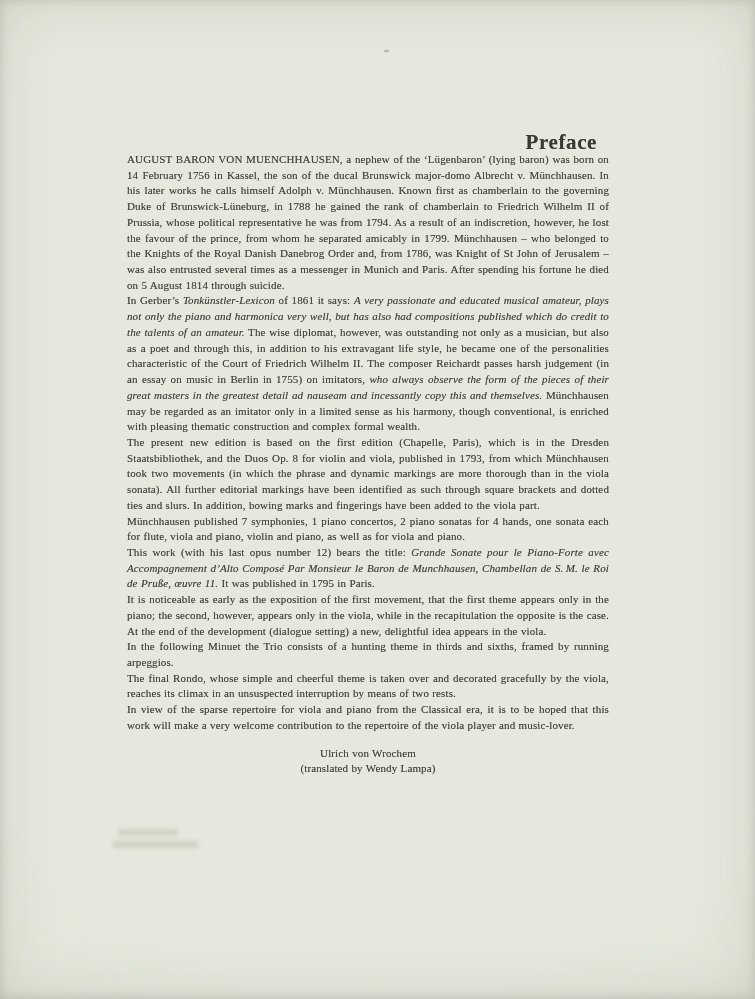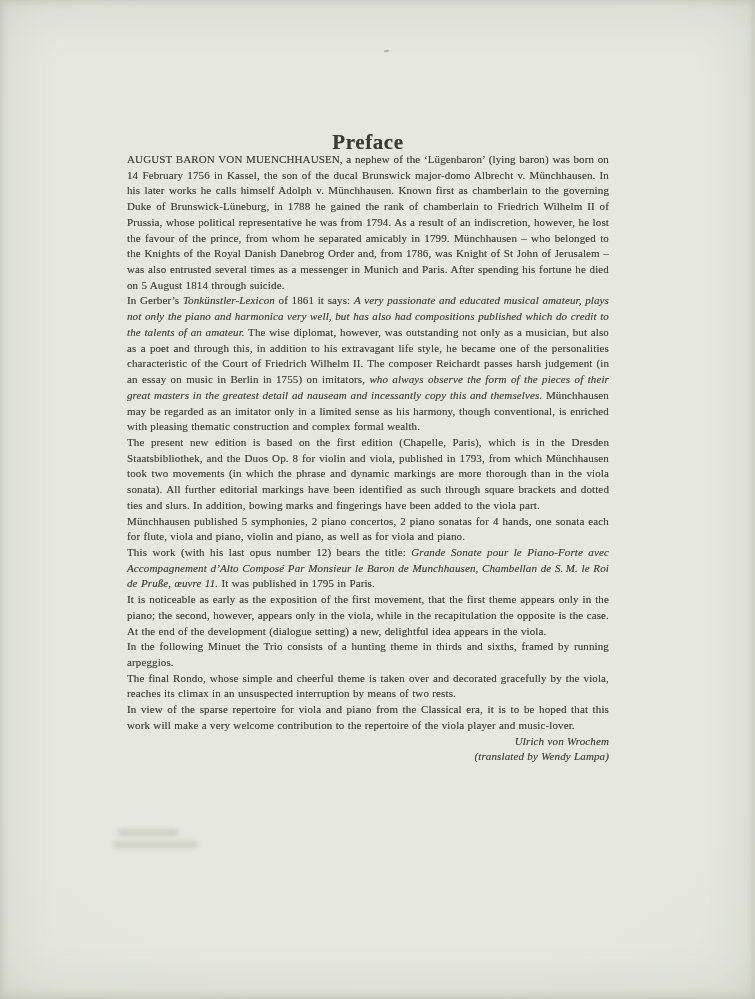--- a/index.html
+++ b/index.html
@@ -19,24 +19,24 @@
         rgba(213,216,202,1) 100%);
     box-shadow:
       inset 0 0 55px rgba(95,100,82,0.16),
       inset 0 2px 8px rgba(95,100,82,0.10),
       inset 0 -3px 10px rgba(95,100,82,0.12);
     overflow: hidden;
     font-family: "Liberation Serif", "DejaVu Serif", serif;
   }
   .title {
     position: absolute;
-    left: 127px;
+    left: 115px;
     top: 116px;
     width: 482px;
-    text-align: center;
+    text-align: right;
     font-size: 21px;
     letter-spacing: 0.6px;
     color: #383d33;
     text-shadow: 0 0 0.6px rgba(56,61,51,0.55);
   }
   .text-block {
     position: absolute;
     left: 127px;
     top: 152px;
     width: 482px;
@@ -47,23 +47,22 @@
     letter-spacing: 0.12px;
     word-spacing: 0.4px;
     text-shadow: 0 0 0.5px rgba(62,67,57,0.55);
   }
   .text-block p.para {
     margin: 0;
     padding: 0;
   }
   .it { font-style: italic; margin-top: 21px; }
   .signature {
-    text-align: right;
-    margin: 0;
-    font-style: italic;
+    text-align: center;
+    margin: 12px;
   }
   .signature div { line-height: 15.72px; }
   
   .ghost {
     position: absolute;
     background: rgba(148,154,134,0.28);
     filter: blur(2.2px);
     border-radius: 2px;
   }
   .ghost-1 { left: 118px; top: 829px; width: 60px; height: 7px; }
@@ -87,21 +86,21 @@
 
   <div class="speck"></div>
 
   <h1 class="title">Preface</h1>
 
   <div class="text-block">
     <div>
         <p class="para"><span>AUGUST BARON VON MUENCHHAUSEN, a nephew of the ‘Lügenbaron’ (lying baron) was born on 14 February 1756 in Kassel, the son of the ducal Brunswick major-domo Albrecht v. Münchhausen. In his later works he calls himself Adolph v. Münchhausen. Known first as chamberlain to the governing Duke of Brunswick-Lüneburg, in 1788 he gained the rank of chamberlain to Friedrich Wilhelm II of Prussia, whose political representative he was from 1794. As a result of an indiscretion, however, he lost the favour of the prince, from whom he separated amicably in 1799. Münchhausen – who belonged to the Knights of the Royal Danish Danebrog Order and, from 1786, was Knight of St John of Jerusalem – was also entrusted several times as a messenger in Munich and Paris. After spending his fortune he died on 5 August 1814 through suicide.</span></p>
         <p class="para"><span>In Gerber’s </span><span class="it">Tonkünstler-Lexicon</span><span> of 1861 it says: </span><span class="it">A very passionate and educated musical amateur, plays not only the piano and harmonica very well, but has also had compositions published which do credit to the talents of an amateur.</span><span> The wise diplomat, however, was outstanding not only as a musician, but also as a poet and through this, in addition to his extravagant life style, he became one of the personalities characteristic of the Court of Friedrich Wilhelm II. The composer Reichardt passes harsh judgement (in an essay on music in Berlin in 1755) on imitators, </span><span class="it">who always observe the form of the pieces of their great masters in the greatest detail ad nauseam and incessantly copy this and themselves.</span><span> Münchhausen may be regarded as an imitator only in a limited sense as his harmony, though conventional, is enriched with pleasing thematic construction and complex formal wealth.</span></p>
         <p class="para"><span>The present new edition is based on the first edition (Chapelle, Paris), which is in the Dresden Staatsbibliothek, and the Duos Op. 8 for violin and viola, published in 1793, from which Münchhausen took two movements (in which the phrase and dynamic markings are more thorough than in the viola sonata). All further editorial markings have been identified as such through square brackets and dotted ties and slurs. In addition, bowing marks and fingerings have been added to the viola part.</span></p>
-        <p class="para"><span>Münchhausen published 5 symphonies, 2 piano concertos, 2 piano sonatas for 4 hands, one sonata each for flute, viola and piano, violin and piano, as well as for viola and piano.</span></p>
+        <p class="para"><span>Münchhausen published 7 symphonies, 1 piano concertos, 2 piano sonatas for 4 hands, one sonata each for flute, viola and piano, violin and piano, as well as for viola and piano.</span></p>
         <p class="para"><span>This work (with his last opus number 12) bears the title: </span><span class="it">Grande Sonate pour le Piano-Forte avec Accompagnement d’Alto Composé Par Monsieur le Baron de Munchhausen, Chambellan de S. M. le Roi de Pruße, œuvre 11.</span><span> It was published in 1795 in Paris.</span></p>
         <p class="para"><span>It is noticeable as early as the exposition of the first movement, that the first theme appears only in the piano; the second, however, appears only in the viola, while in the recapitulation the opposite is the case. At the end of the development (dialogue setting) a new, delightful idea appears in the viola.</span></p>
         <p class="para"><span>In the following Minuet the Trio consists of a hunting theme in thirds and sixths, framed by running arpeggios.</span></p>
         <p class="para"><span>The final Rondo, whose simple and cheerful theme is taken over and decorated gracefully by the viola, reaches its climax in an unsuspected interruption by means of two rests.</span></p>
         <p class="para"><span>In view of the sparse repertoire for viola and piano from the Classical era, it is to be hoped that this work will make a very welcome contribution to the repertoire of the viola player and music-lover.</span></p>
       </div>
     <div class="signature">
       <div>Ulrich von Wrochem</div>
       <div>(translated by Wendy Lampa)</div>
     </div>

